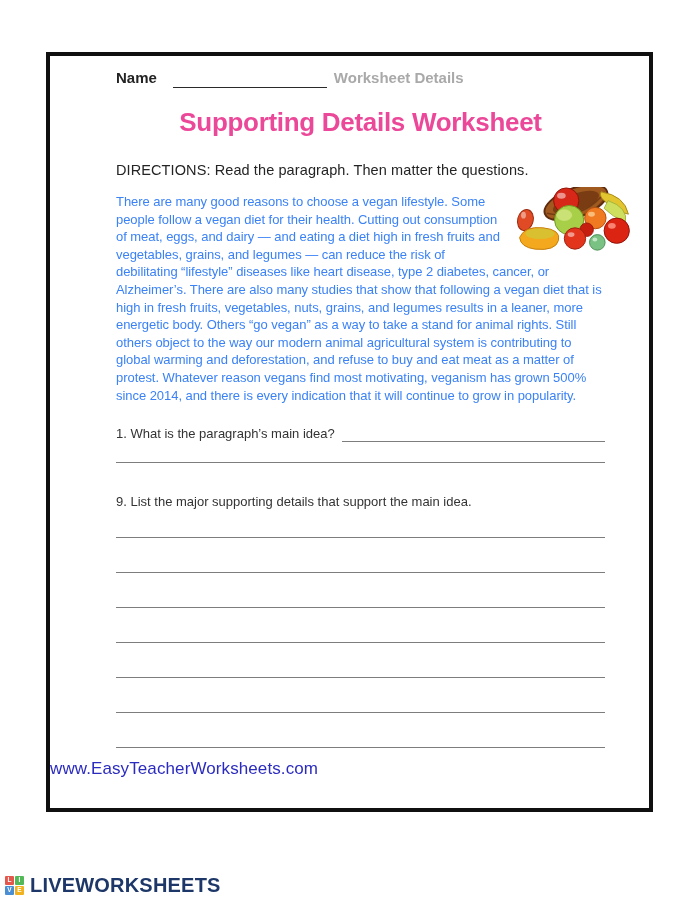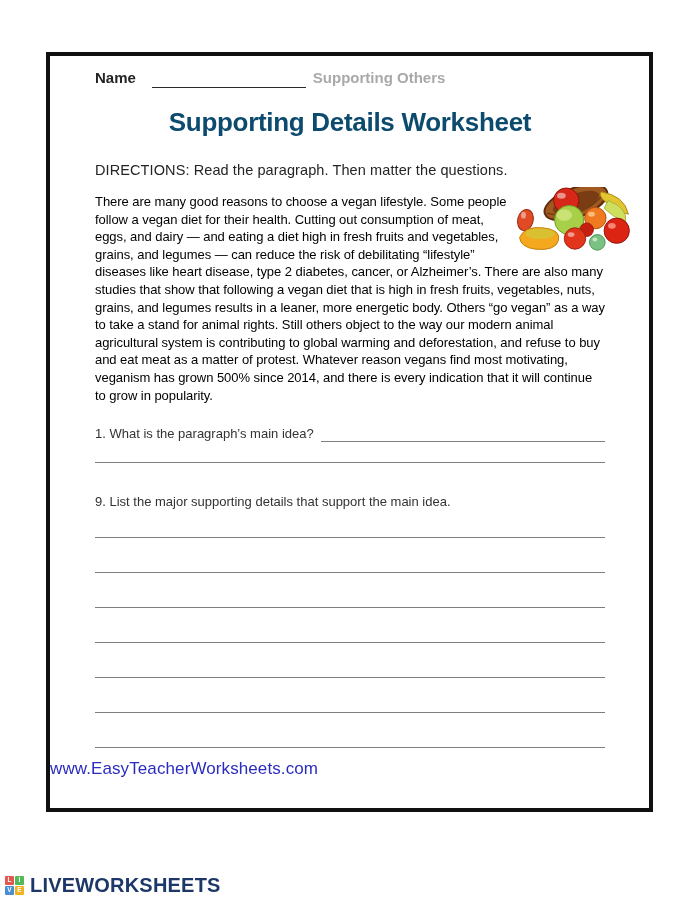--- a/index.html
+++ b/index.html
@@ -13,37 +13,37 @@
   html,body{margin:0;padding:0;}
   body{
     width:700px;height:904px;position:relative;background:#ffffff;
     font-family:"Liberation Sans", sans-serif;color:#3a3a3a;
     overflow:hidden;
   }
   .sheet-border{
     position:absolute;left:46px;top:52px;width:607px;height:760px;
     border:4px solid var(--border-black);
     background:#fff;
-    padding:0 44px 0 45px;
+    padding:0 44px 0 66px;
   }
   
   .name-row{margin-top:12px;display:flex;align-items:flex-end;font-size:15px;}
   .name-label{color:#232323;font-weight:600;line-height:20px;}
   .name-line{width:154px;height:15px;border-bottom:1.5px solid #2a2a2a;margin-left:16px;}
   .tag{margin-left:7px;color:var(--tag-gray);font-weight:bold;font-size:15px;line-height:20px;}
   
   .title{margin:19px 0 0;text-align:center;font-size:26px;line-height:30px;
-    font-weight:bold;color:#0c4a6e;letter-spacing:-0.3px;}
+    font-weight:bold;color:#ec4899;letter-spacing:-0.3px;}
   
   .directions{margin-top:23px;font-size:14.5px;color:#242424;line-height:20px;letter-spacing:0.1px;}
   
   .para-wrap{margin-top:13px;}
   .fruit{float:right;width:118px;height:68px;margin:-6px -28px 6px 8px;}
   .fruit svg{display:block;width:118px;height:68px;}
-  .para{margin:0;font-size:13px;line-height:17.6px;color:#000000;letter-spacing:-0.05px;}
+  .para{margin:0;font-size:13px;line-height:17.6px;color:#3b82f6;letter-spacing:-0.05px;}
   
   .q1-row{margin-top:22px;display:flex;align-items:flex-end;font-size:13px;color:#333;line-height:16px;}
   .q1-blank{flex:1;height:14px;border-bottom:1px solid var(--line-gray);margin-left:7px;}
   .full-line{margin-top:8px;height:13px;border-bottom:1px solid var(--line-gray);}
   
   .q3{margin-top:30px;font-size:13px;color:#333;line-height:18px;}
   
   .answer-lines{margin-top:-8px;}
   .answer-line{height:35px;border-bottom:1px solid var(--line-gray);}
   
@@ -57,21 +57,21 @@
   .logo-text{font-size:20px;font-weight:bold;color:var(--logo-navy);letter-spacing:0.2px;}
 </style>
 </head>
 <body>
 
 <div class="sheet-border">
 
   <div class="name-row">
     <span class="name-label">Name</span>
     <span class="name-line"></span>
-    <span class="tag">Supporting Others</span>
+    <span class="tag">Worksheet Details</span>
   </div>
 
   <h1 class="title">Supporting Details Worksheet</h1>
 
   <div class="directions">DIRECTIONS: Read the paragraph. Then matter the questions.</div>
 
   <div class="para-wrap">
     <div class="fruit">
       <svg viewBox="0 0 120 70" xmlns="http://www.w3.org/2000/svg" aria-hidden="true">
 

